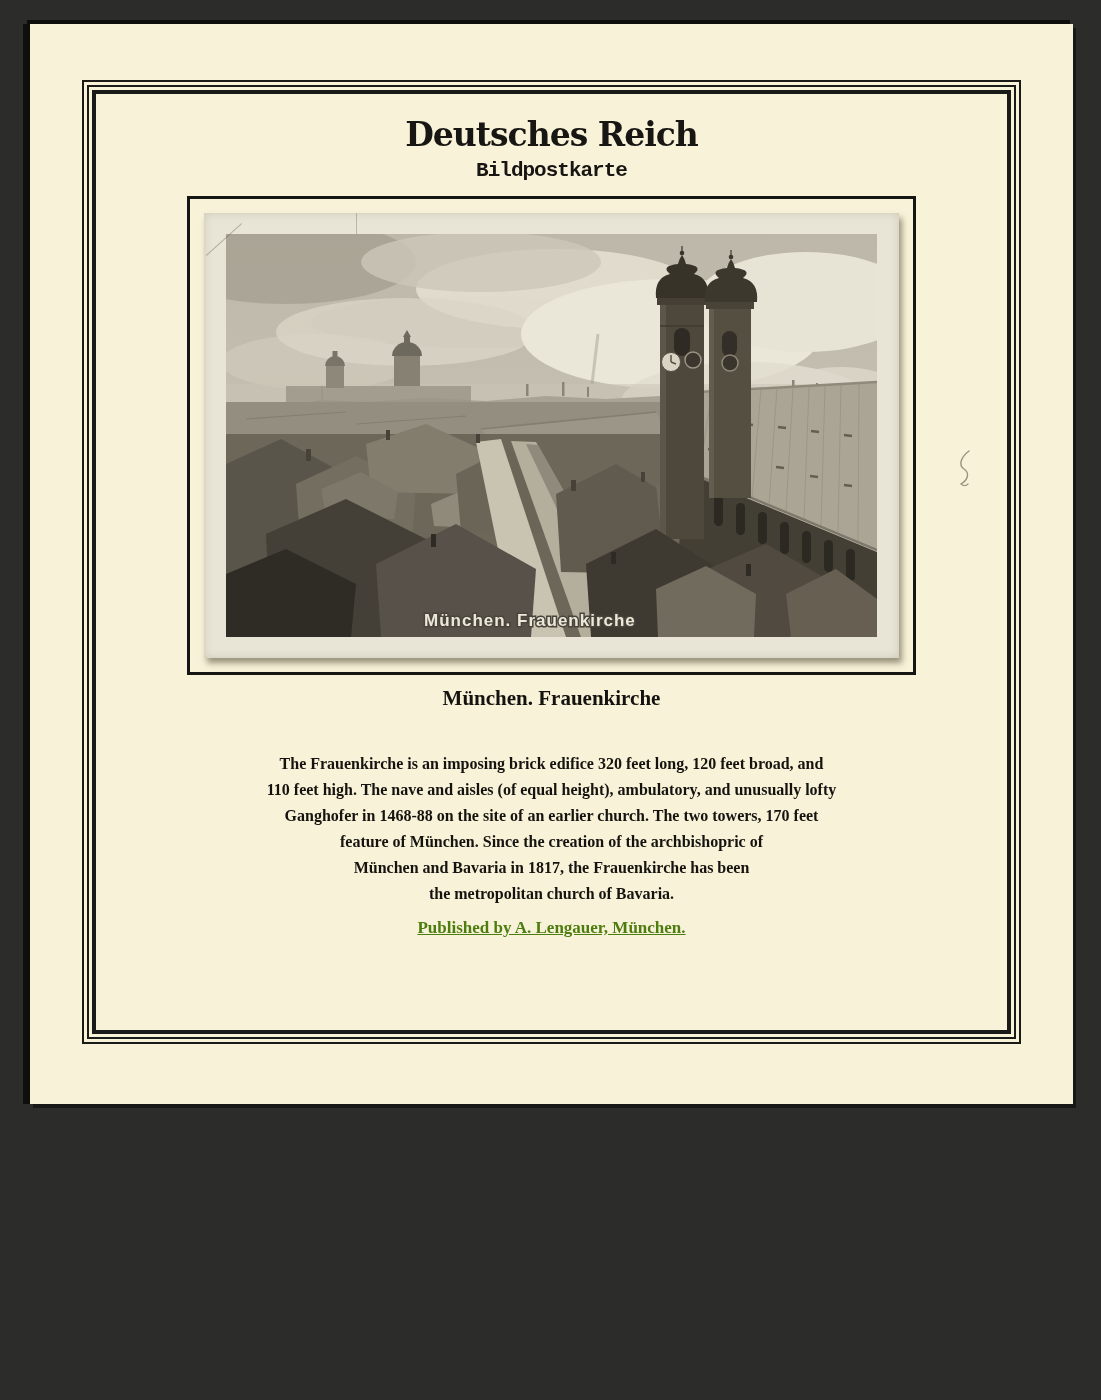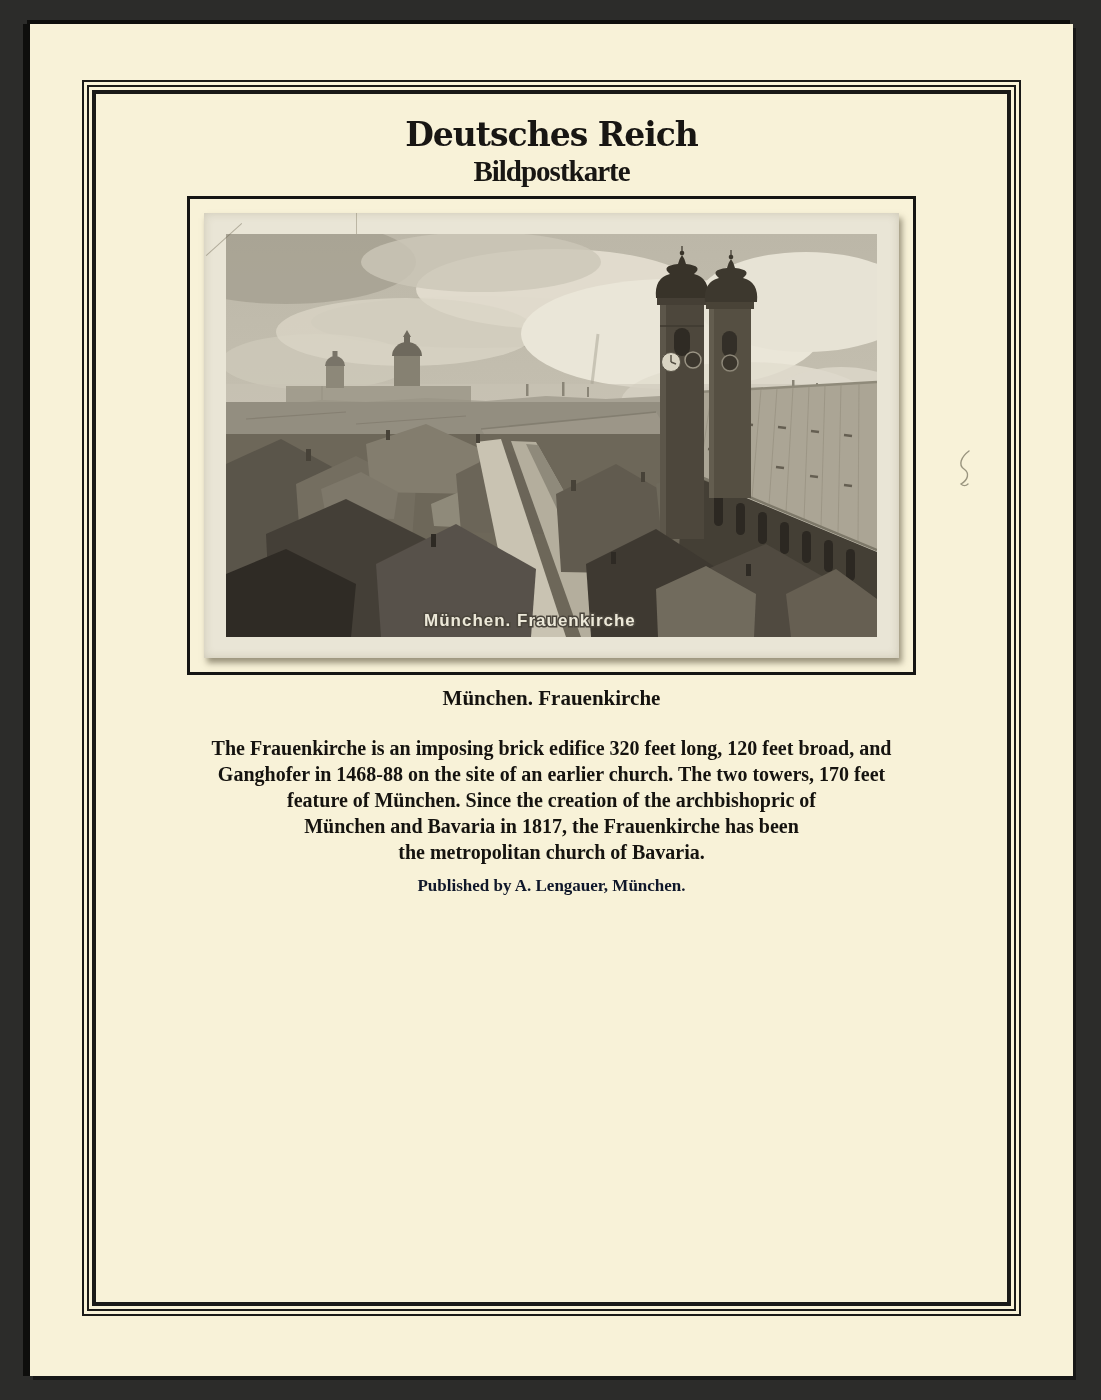--- a/index.html
+++ b/index.html
@@ -5,43 +5,43 @@
   html,body{margin:0;padding:0;}
   body{
     width:1101px;height:1400px;
     background:#2c2c2a;
     position:relative;
     overflow:hidden;
     font-family:"Liberation Serif", serif;
   }
   .page{
     position:absolute;left:30px;top:24px;
-    width:1043px;height:1352px;
+    width:1043px;height:1080px;
     background:#f8f2d8;
     box-shadow:-7px 0 0 #0e0e0c, -3px -4px 0 #0e0e0c, 3px 4px 0 rgba(10,10,8,0.55);
   }
   .frame{
     position:absolute;left:62px;top:66px;right:62px;bottom:70px;
     border:4px solid #1a1a18;
     box-shadow:0 0 0 3px #f8f2d8, 0 0 0 5px #1a1a18, 0 0 0 8px #f8f2d8, 0 0 0 10px #1a1a18;
     text-align:center;
     box-sizing:border-box;
   }
   .heading-line1{
     margin-top:22px;
     font-family:"DejaVu Serif", serif;
     font-weight:bold;
     font-size:33px;line-height:38px;
     letter-spacing:-1px;
     color:#181613;
   }
   .heading-line2{
-    font-family:Liberation Serif, serif;
+    font-family:Liberation Mono, monospace;
     font-weight:bold;
-    font-size:29px;line-height:34px;
+    font-size:21px;line-height:34px;
     letter-spacing:-1px;
     color:#181613;
   }
   .photo-box{
     margin:8px auto 0 auto;
     width:729px;height:479px;
     border:3px solid #151513;
     box-sizing:border-box;
     display:flex;align-items:center;justify-content:center;
     background:#f8f2d8;
@@ -63,28 +63,28 @@
     position:absolute;left:152px;top:0;width:1px;height:21px;
     background:rgba(120,112,90,0.4);
   }
   .photo-svg{display:block;}
   .page-caption{
     margin-top:10px;
     font-size:21px;line-height:26px;
     font-weight:bold;color:#15130f;
   }
   .body-text{
-    margin-top:24px;
-    font-size:20px;line-height:26px;
+    margin-top:40px;
+    font-size:16px;line-height:26px;
     font-weight:bold;color:#15130f;
   }
   .publisher{
     margin-top:10px;
     font-size:17px;line-height:22px;
-    font-weight:bold;color:#0f172a;
+    font-weight:bold;color:#4d7c0f;text-decoration:underline;
   }
   .pencil-mark{
     position:absolute;left:923px;top:424px;
   }
 </style>
 </head>
 <body>
 
 <div class="page">
   <div class="frame">
@@ -252,20 +252,21 @@
 
           <text x="198" y="392" font-family="Liberation Sans, sans-serif" font-size="17" font-weight="bold" fill="#ece8d8" stroke="#4a453c" stroke-width="3" paint-order="stroke" letter-spacing="1">München. Frauenkirche</text>
         </svg>
       </div>
     </div>
 
     <div class="page-caption">München. Frauenkirche</div>
 
     <div class="body-text">
       <div>The Frauenkirche is an imposing brick edifice 320 feet long, 120 feet broad, and</div>
+      <div>110 feet high. The nave and aisles (of equal height), ambulatory, and unusually lofty</div>
       <div>Ganghofer in 1468-88 on the site of an earlier church. The two towers, 170 feet</div>
       <div>feature of München. Since the creation of the archbishopric of</div>
       <div>München and Bavaria in 1817, the Frauenkirche has been</div>
       <div>the metropolitan church of Bavaria.</div>
     </div>
 
     <div class="publisher">Published by A. Lengauer, München.</div>
   </div>
 
   <svg class="pencil-mark" width="26" height="46" viewBox="0 0 26 46">

